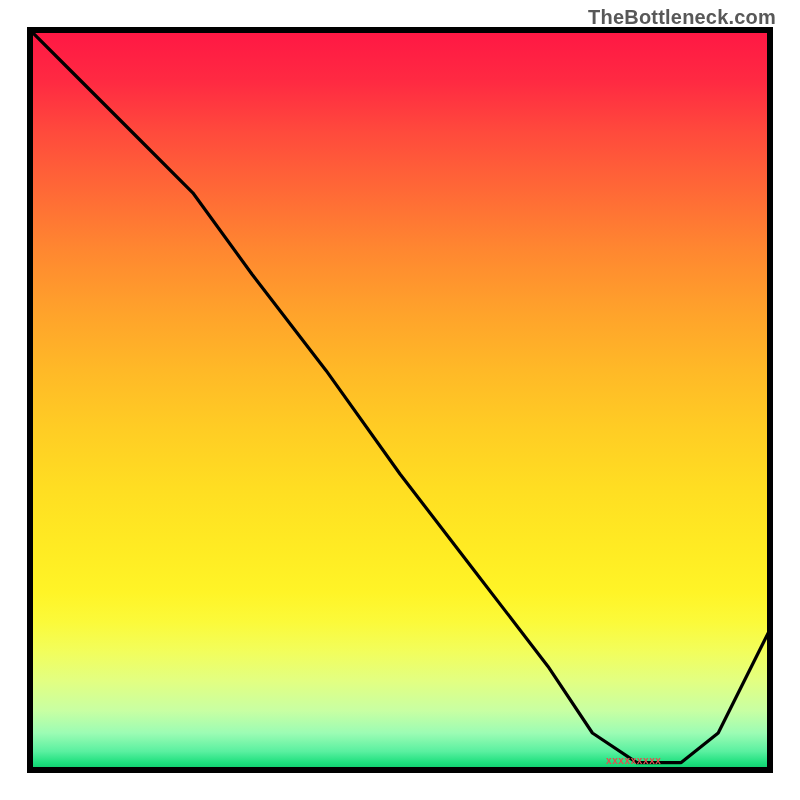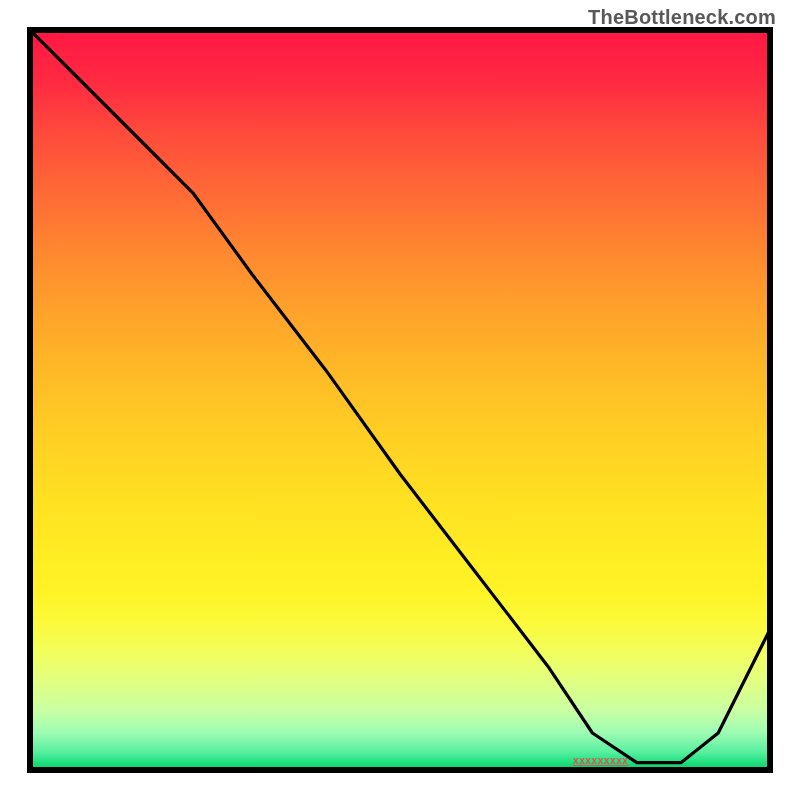--- a/index.html
+++ b/index.html
@@ -92,14 +92,14 @@
   <div class="watermark">TheBottleneck.com</div>
 
   <div class="plot-area"></div>
 
   <svg class="line-svg" viewBox="0 0 740 740" preserveAspectRatio="none">
     <path id="series-path" fill="none" stroke="#000000" stroke-width="3.2" stroke-linecap="round" stroke-linejoin="round" d="M0.00 0.00 L37.00 37.00 L111.00 111.00 L162.80 162.80 L222.00 244.20 L296.00 340.40 L370.00 444.00 L444.00 540.20 L518.00 636.40 L562.40 703.00 L606.80 732.60 L651.20 732.60 L688.20 703.00 L740.00 599.40"></path>
   </svg>
 
   <div class="plot-frame"></div>
 
-  <div id="valley-marker" class="marker" style="left: 573px; top: 754.6px; text-decoration: underline;">xxxxxxxxx</div>
+  <div id="valley-marker" class="marker" style="left: 606px; top: 754.6px;">xxxxxxxxx</div>
 </div>
 
 </body></html>

